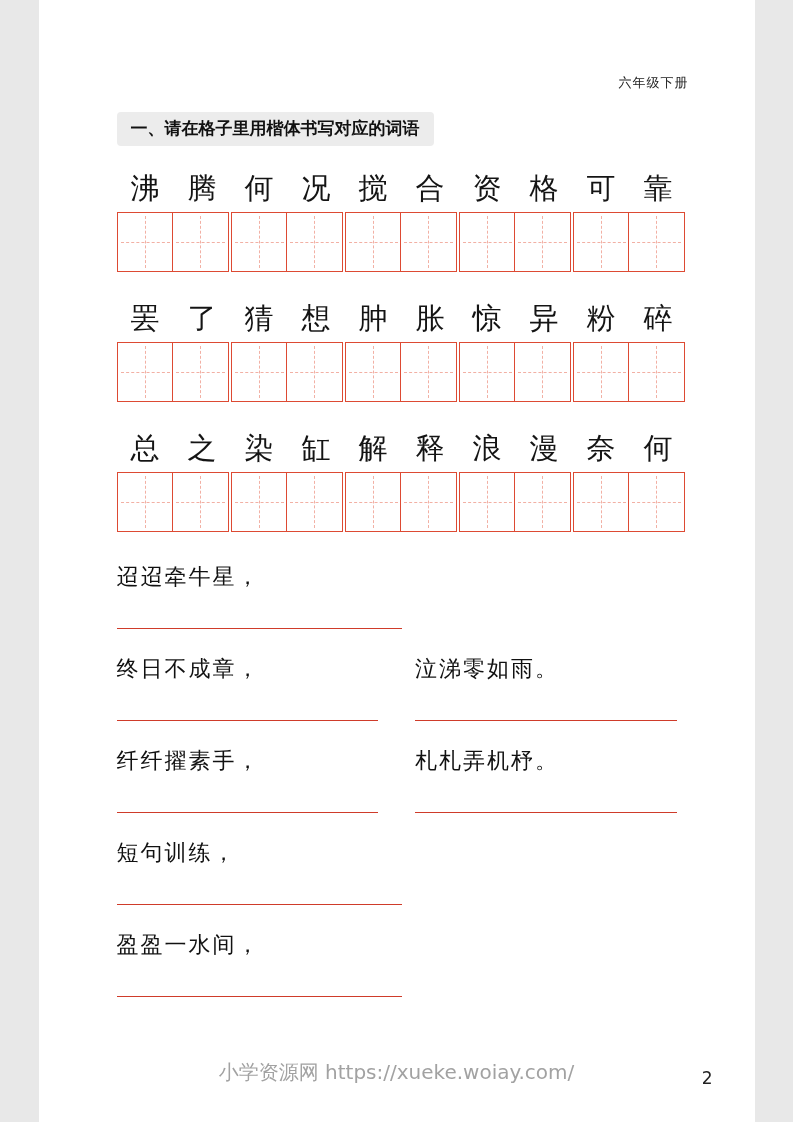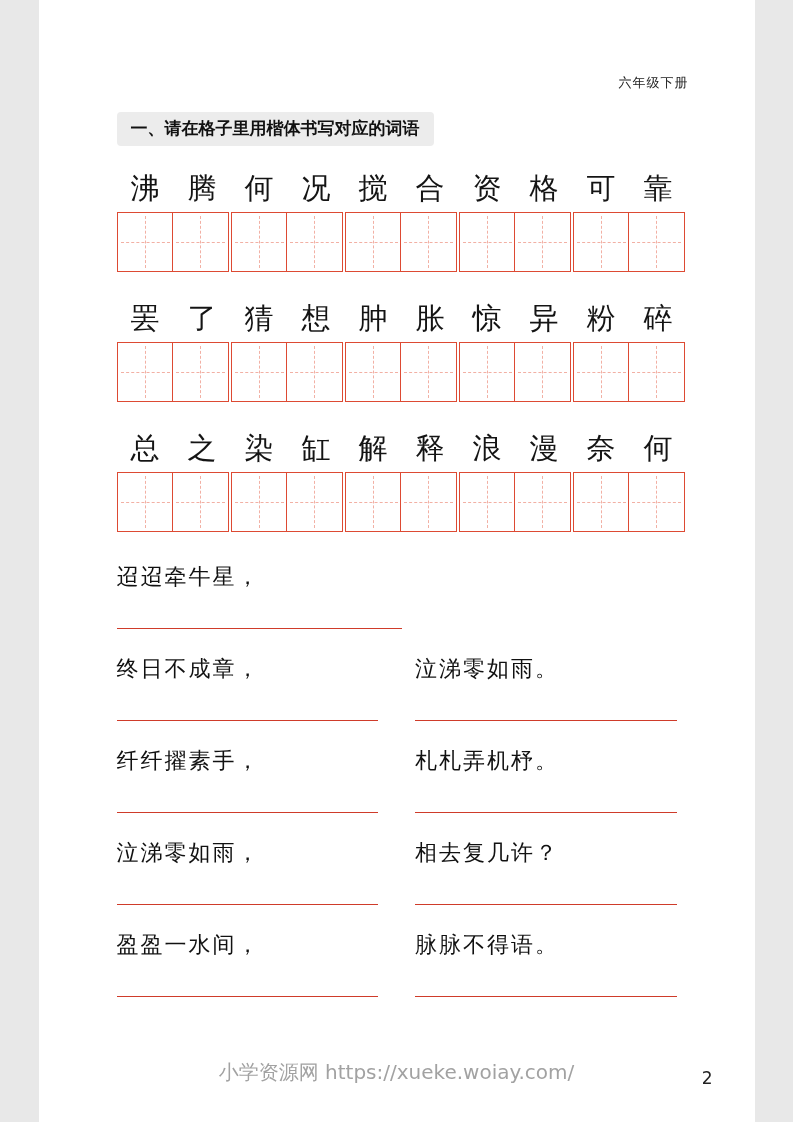--- a/index.html
+++ b/index.html
@@ -263,37 +263,29 @@
             <div class="poem-text">纤纤擢素手，</div>
             <div class="poem-underline"></div>
           </div>
           <div class="poem-cell right">
             <div class="poem-text">札札弄机杼。</div>
             <div class="poem-underline"></div>
           </div>
         </div>
         <div class="poem-row">
           <div class="poem-cell left">
-            <div class="poem-text">泣涕零如雨，</div>
-            <div class="poem-underline"></div>
-          </div>
-          <div class="poem-cell right">
-            <div class="poem-text">相去复几许？</div>
+            <div class="poem-text">短句训练，</div>
             <div class="poem-underline"></div>
           </div>
         </div>
         <div class="poem-row">
           <div class="poem-cell left">
             <div class="poem-text">盈盈一水间，</div>
             <div class="poem-underline"></div>
           </div>
-          <div class="poem-cell right">
-            <div class="poem-text">脉脉不得语。</div>
-            <div class="poem-underline"></div>
-          </div>
         </div>
       </div>
 
   </div>
 
   <div class="footer-text">小学资源网 https://xueke.woiay.com/</div>
 
   <div class="page-num">2</div>
 
 </div>

